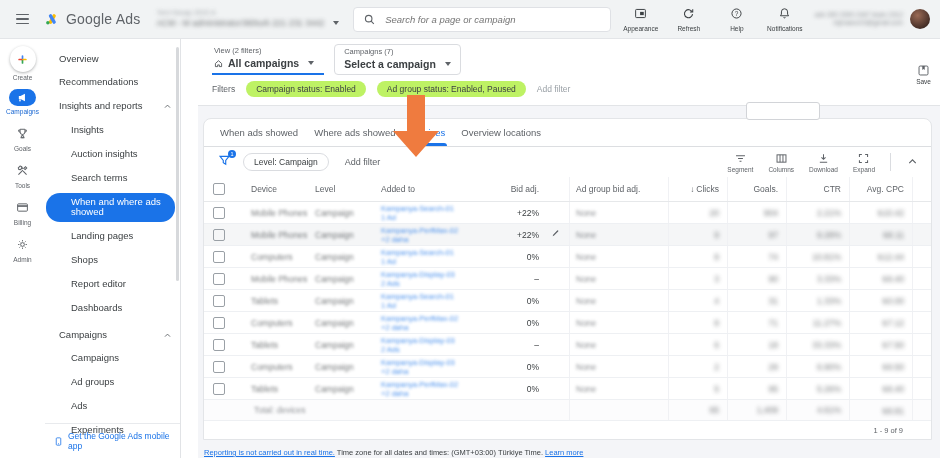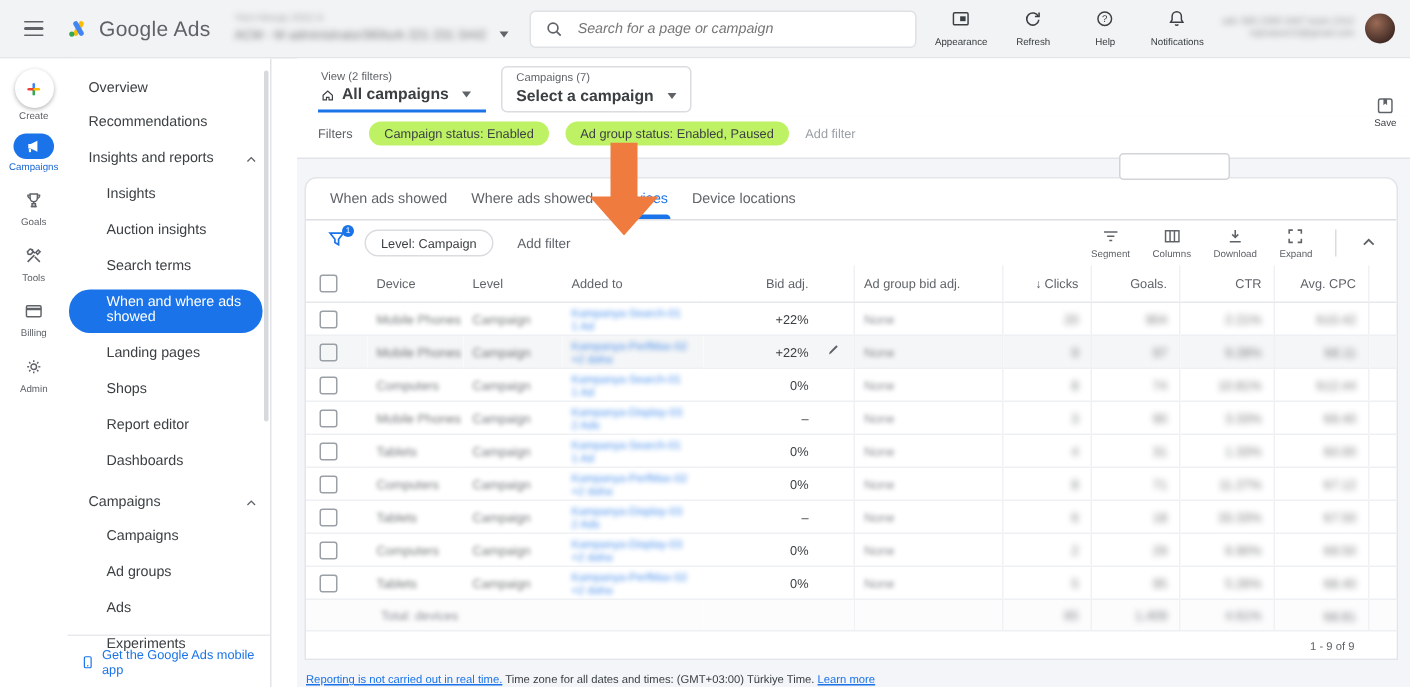--- a/index.html
+++ b/index.html
@@ -363,21 +363,21 @@
       </div>
       <div class="gap">
           <div class="empty-box"></div>
         </div>
 
       <div class="card">
         <div class="tabs">
             <div class="tab "><span>When ads showed</span></div>
             <div class="tab "><span>Where ads showed</span></div>
             <div class="tab active"><span>Devices</span></div>
-            <div class="tab "><span>Device locations</span></div>
+            <div class="tab "><span>Overview locations</span></div>
           </div>
         <div class="toolbar">
           <span class="funnel">
             <span class="ic">
               <svg viewBox="0 0 16 16" fill="none" stroke="#1a73e8" stroke-width="1.4">
                   <path d="M2.5 3h11L9.5 8v4.5l-3-1.8V8z"></path>
                 </svg>
             </span>
             <span class="badge">1</span>
           </span>

